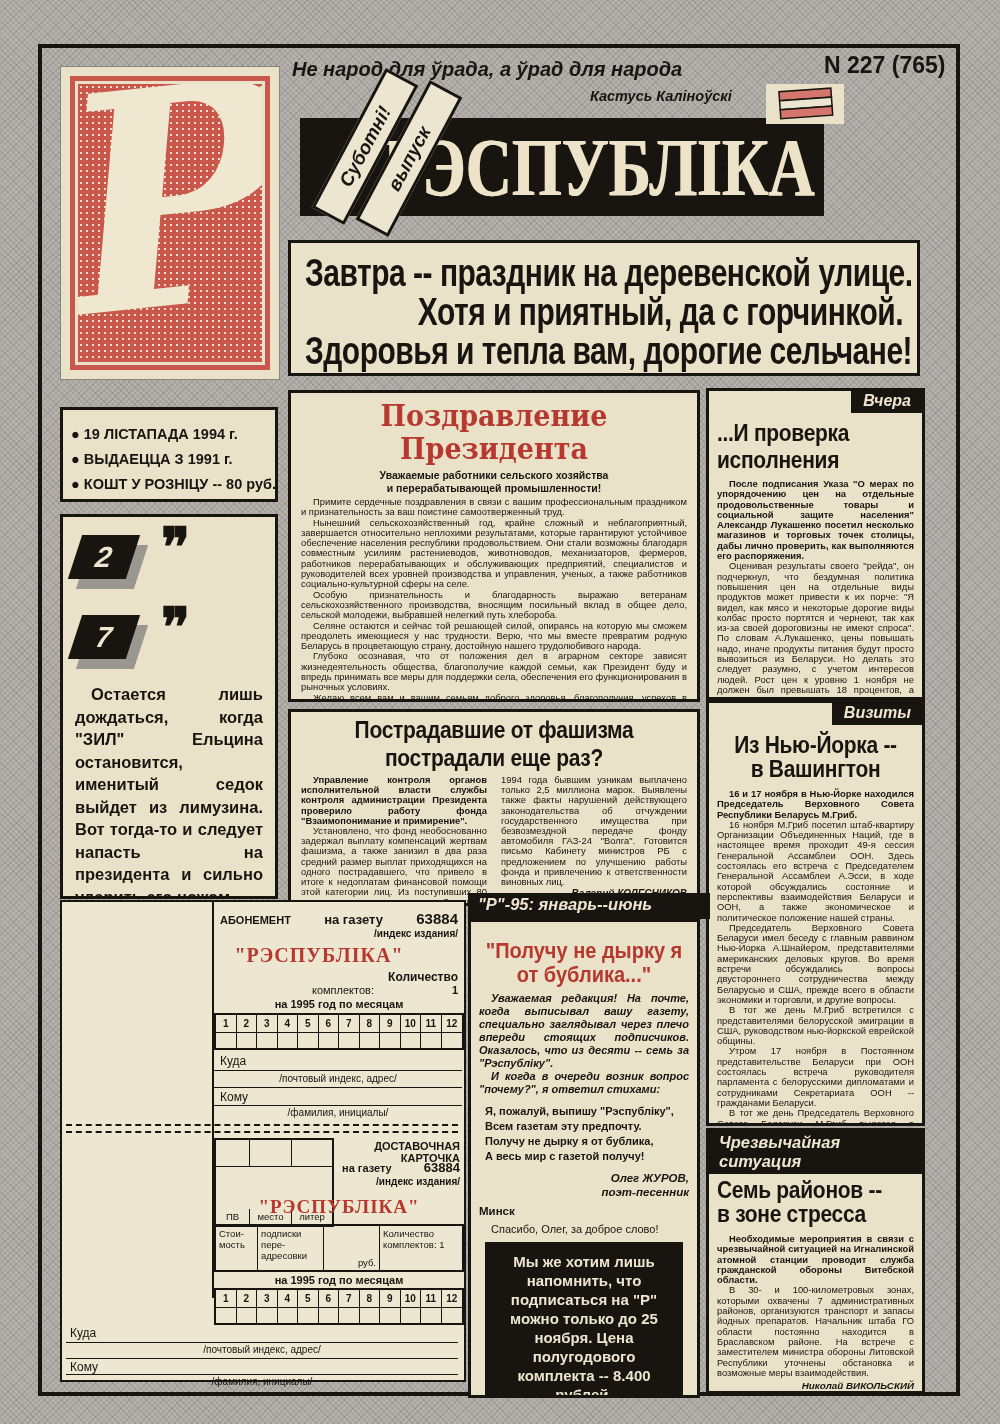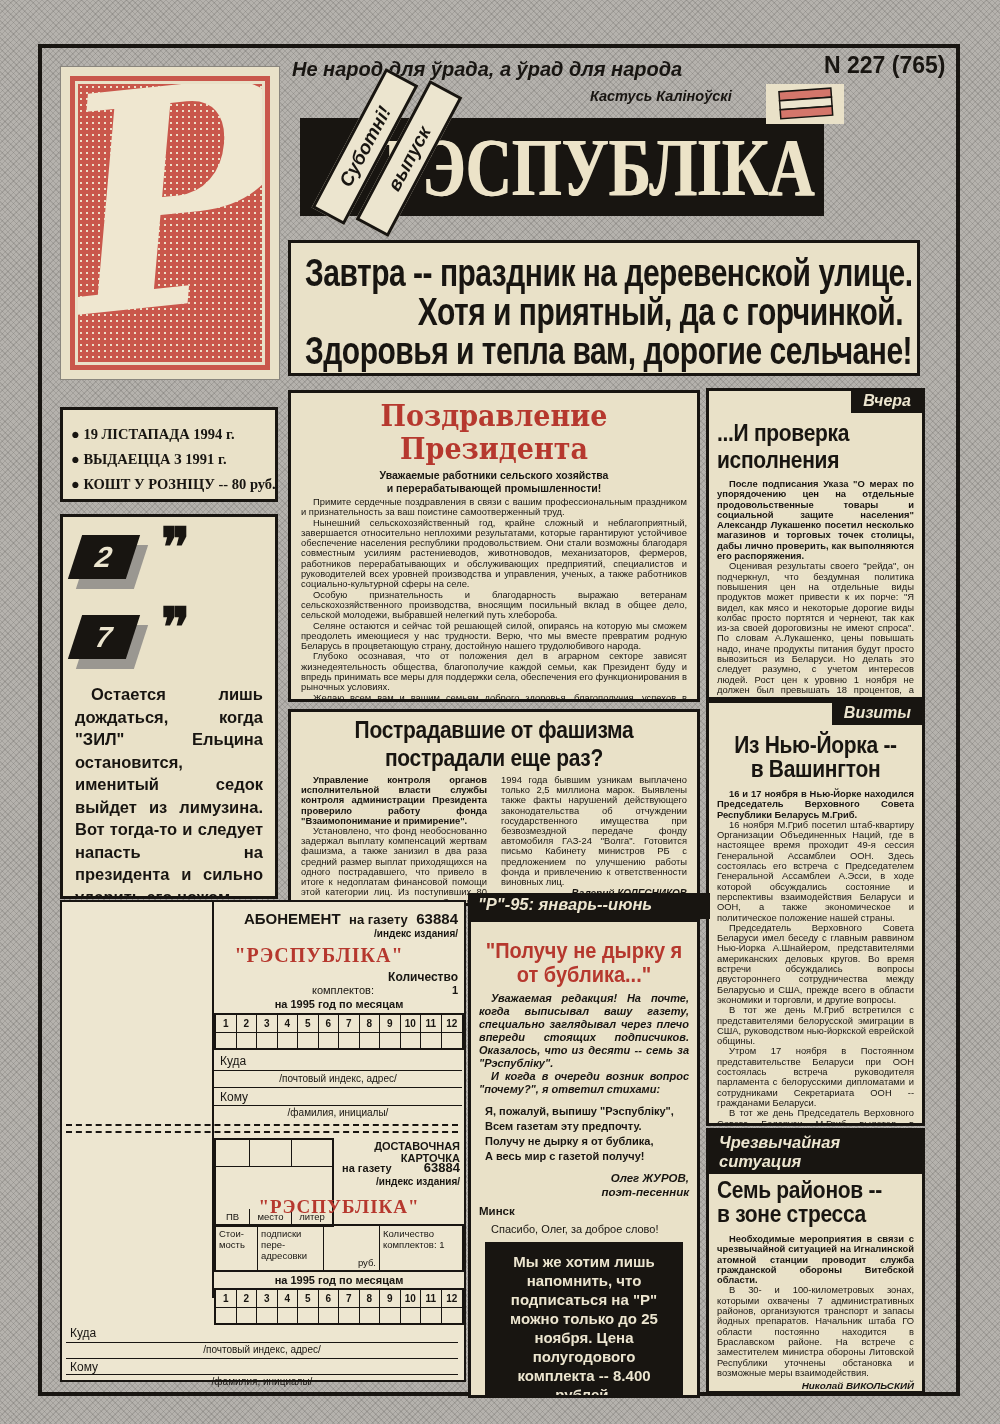--- a/index.html
+++ b/index.html
@@ -32,21 +32,21 @@
   .headline .hl{font-weight:bold;font-size:30px;line-height:39px;letter-spacing:-0.5px;transform:scaleY(1.28);transform-origin:right center;white-space:nowrap;}
   
   .logo-box{left:60px;top:66px;width:218px;height:312px;background:#e9e1c8;border:1px solid #8a867e;}
   .logo-in{position:absolute;left:9px;top:9px;right:9px;bottom:9px;border:5px solid #c9574b;}
   .logo-dots{position:absolute;left:3px;top:3px;right:3px;bottom:3px;background-color:#c9574b;
     background-image:radial-gradient(#ecdfc8 1.3px, transparent 1.5px);background-size:6px 6px;overflow:hidden;}
   .logo-glyph{position:absolute;left:-14px;top:-60px;width:100%;text-align:center;font-family:"DejaVu Serif",serif;
     font-style:italic;font-weight:bold;font-size:300px;color:#efe7d0;transform:rotate(-6deg);}
   
   .info-box{left:60px;top:407px;width:218px;height:95px;padding:12px 8px;box-sizing:border-box;}
-  .info-line{font-weight:bold;font-size:14.5px;line-height:25px;white-space:nowrap;font-family:Liberation Serif, serif;}
+  .info-line{font-weight:bold;font-size:14.5px;line-height:25px;white-space:nowrap;}
   .teaser-box{left:60px;top:514px;width:218px;height:385px;padding:12px 12px;box-sizing:border-box;}
   .marker{position:relative;height:64px;}
   .marker .sh{position:absolute;left:8px;top:16px;width:58px;height:44px;background:#9a9791;transform:skewX(-18deg);}
   .marker .num{position:absolute;left:0;top:6px;width:58px;height:44px;background:#181511;transform:skewX(-18deg);
     color:#ece5cf;font-weight:bold;font-size:29px;display:flex;align-items:center;justify-content:center;}
   .marker .q{position:absolute;left:86px;top:-14px;font-size:54px;font-weight:bold;font-family:"DejaVu Serif",serif;}
   .teaser1{font-weight:bold;font-style:italic;font-size:21px;line-height:33px;margin-top:12px;}
   .teaser2{font-weight:bold;font-size:16.5px;line-height:22.5px;text-align:justify;margin-top:10px;text-indent:16px;}
   
   .greet{left:288px;top:390px;width:412px;height:312px;padding:6px 10px;box-sizing:border-box;}
@@ -244,21 +244,21 @@
     </div>
     <div class="city">Минск</div>
     <div class="thanks">Спасибо, Олег, за доброе слово!</div>
     <div class="reminder blkbox">Мы же хотим лишь напомнить, что подписаться на "Р" можно только до 25 ноября. Цена полугодового комплекта -- 8.400 рублей.</div>
   </div>
 
   <div class="abs form">
     <div class="vdiv"></div>
 
     <div class="abs" style="left:158px;top:8px;width:238px;display:flex;justify-content:space-between;align-items:baseline;">
-      <span class="b" style="font-size:15px;margin-left:24px;">АБОНЕМЕНТ</span>
+      <span class="b" style="font-size:11px;">АБОНЕМЕНТ</span>
       <span class="b" style="font-size:13px;">на газету</span>
       <span class="b" style="font-size:15px;">63884</span>
     </div>
     <div class="abs fsm b rgt" style="left:250px;top:26px;width:146px;">/индекс издания/</div>
     <div class="abs red b" style="left:152px;top:42px;width:210px;text-align:center;font-size:20px;font-family:'Liberation Serif',serif;letter-spacing:1px;">"РЭСПУБЛІКА"</div>
     <div class="abs" style="left:250px;top:68px;width:146px;">
       <div style="font-size:12px;display:flex;justify-content:flex-end;font-weight:bold;">
           <span>Количество</span>
         </div>
       <div style="font-size:11px;display:flex;justify-content:space-between;">

